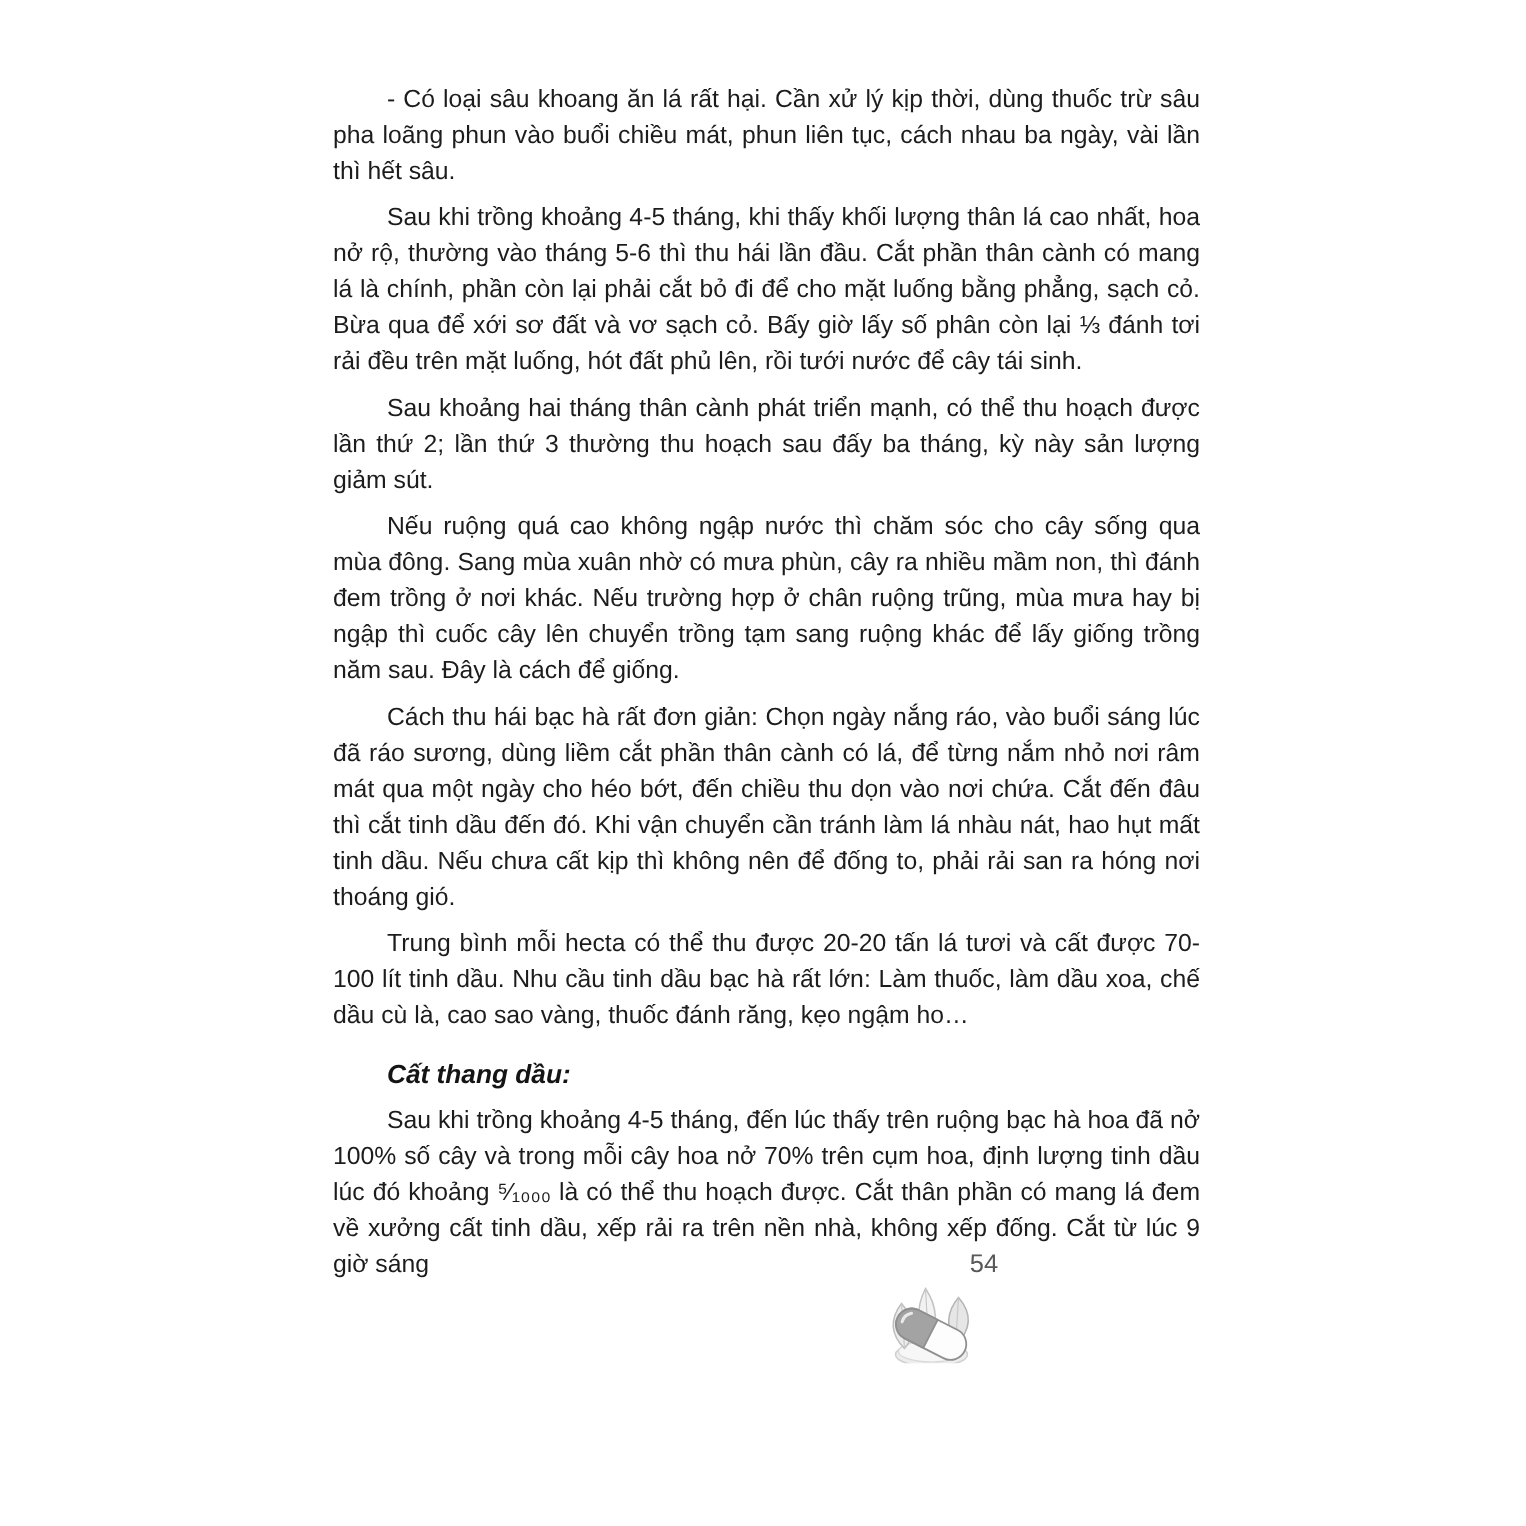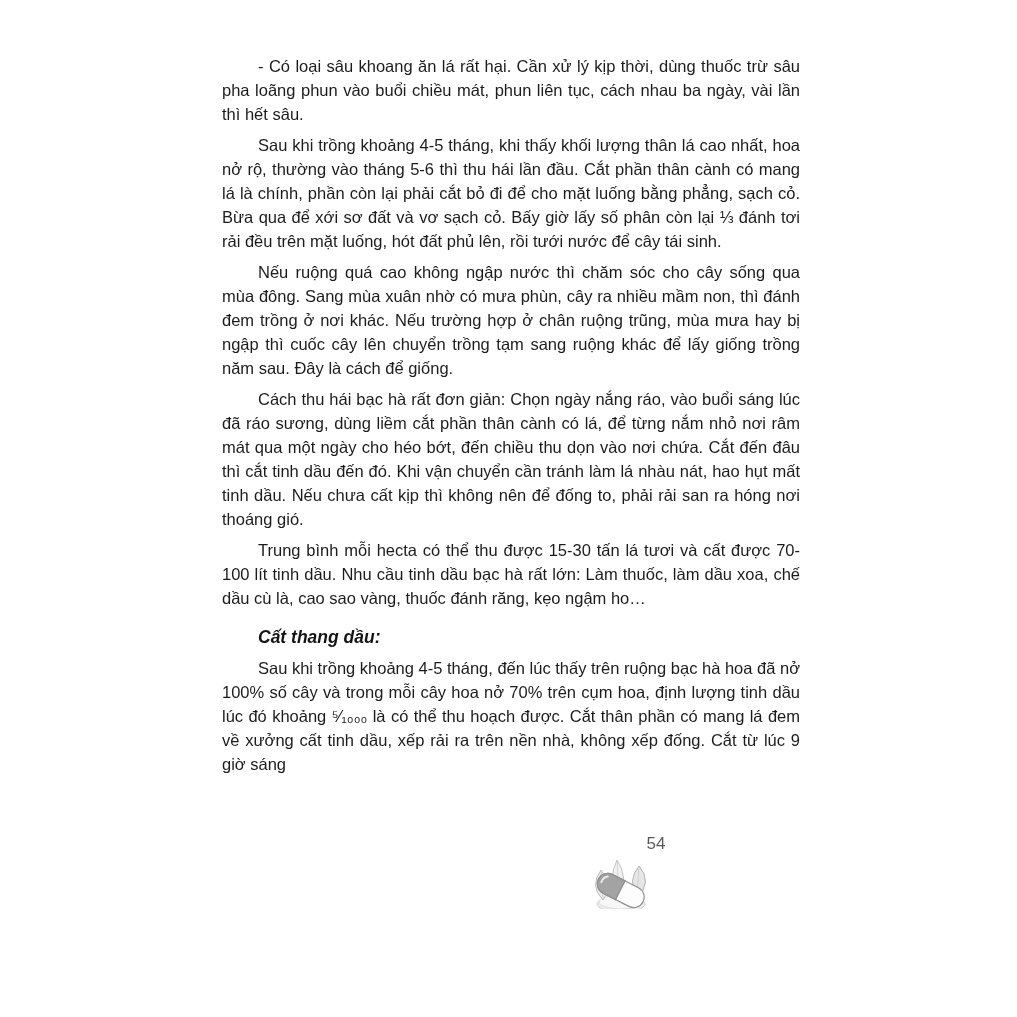--- a/index.html
+++ b/index.html
@@ -92,23 +92,24 @@
   }
 </style>
 </head>
 <body>
 
 <div class="page">
 
   <div class="text-block">
     <p class="para">- Có loại sâu khoang ăn lá rất hại. Cần xử lý kịp thời, dùng thuốc trừ sâu pha loãng phun vào buổi chiều mát, phun liên tục, cách nhau ba ngày, vài lần thì hết sâu.</p>
     <p class="para">Sau khi trồng khoảng 4-5 tháng, khi thấy khối lượng thân lá cao nhất, hoa nở rộ, thường vào tháng 5-6 thì thu hái lần đầu. Cắt phần thân cành có mang lá là chính, phần còn lại phải cắt bỏ đi để cho mặt luống bằng phẳng, sạch cỏ. Bừa qua để xới sơ đất và vơ sạch cỏ. Bấy giờ lấy số phân còn lại ⅓ đánh tơi rải đều trên mặt luống, hót đất phủ lên, rồi tưới nước để cây tái sinh.</p>
+    <p class="para">Sau khoảng hai tháng thân cành phát triển mạnh, có thể thu hoạch được lần thứ 2; lần thứ 3 thường thu hoạch sau đấy ba tháng, kỳ này sản lượng giảm sút.</p>
     <p class="para">Nếu ruộng quá cao không ngập nước thì chăm sóc cho cây sống qua mùa đông. Sang mùa xuân nhờ có mưa phùn, cây ra nhiều mầm non, thì đánh đem trồng ở nơi khác. Nếu trường hợp ở chân ruộng trũng, mùa mưa hay bị ngập thì cuốc cây lên chuyển trồng tạm sang ruộng khác để lấy giống trồng năm sau. Đây là cách để giống.</p>
     <p class="para">Cách thu hái bạc hà rất đơn giản: Chọn ngày nắng ráo, vào buổi sáng lúc đã ráo sương, dùng liềm cắt phần thân cành có lá, để từng nắm nhỏ nơi râm mát qua một ngày cho héo bớt, đến chiều thu dọn vào nơi chứa. Cắt đến đâu thì cắt tinh dầu đến đó. Khi vận chuyển cần tránh làm lá nhàu nát, hao hụt mất tinh dầu. Nếu chưa cất kịp thì không nên để đống to, phải rải san ra hóng nơi thoáng gió.</p>
-    <p class="para">Trung bình mỗi hecta có thể thu được 15-30 tấn lá tươi và cất được 70-100 lít tinh dầu. Nhu cầu tinh dầu bạc hà rất lớn: Làm thuốc, làm dầu xoa, chế dầu cù là, cao sao vàng, thuốc đánh răng, kẹo ngậm ho…</p>
+    <p class="para">Trung bình mỗi hecta có thể thu được 20-20 tấn lá tươi và cất được 70-100 lít tinh dầu. Nhu cầu tinh dầu bạc hà rất lớn: Làm thuốc, làm dầu xoa, chế dầu cù là, cao sao vàng, thuốc đánh răng, kẹo ngậm ho…</p>
     <p class="heading">Cất thang dầu:</p>
     <p class="para">Sau khi trồng khoảng 4-5 tháng, đến lúc thấy trên ruộng bạc hà hoa đã nở 100% số cây và trong mỗi cây hoa nở 70% trên cụm hoa, định lượng tinh dầu lúc đó khoảng ⁵⁄₁₀₀₀ là có thể thu hoạch được. Cắt thân phần có mang lá đem về xưởng cất tinh dầu, xếp rải ra trên nền nhà, không xếp đống. Cắt từ lúc 9 giờ sáng</p>
   </div>
 
   <div class="footer">
     <div class="footer-row">
       <span class="page-number">54</span>
 
       <svg class="logo" viewBox="0 0 80 56" xmlns="http://www.w3.org/2000/svg" aria-hidden="true">
 

